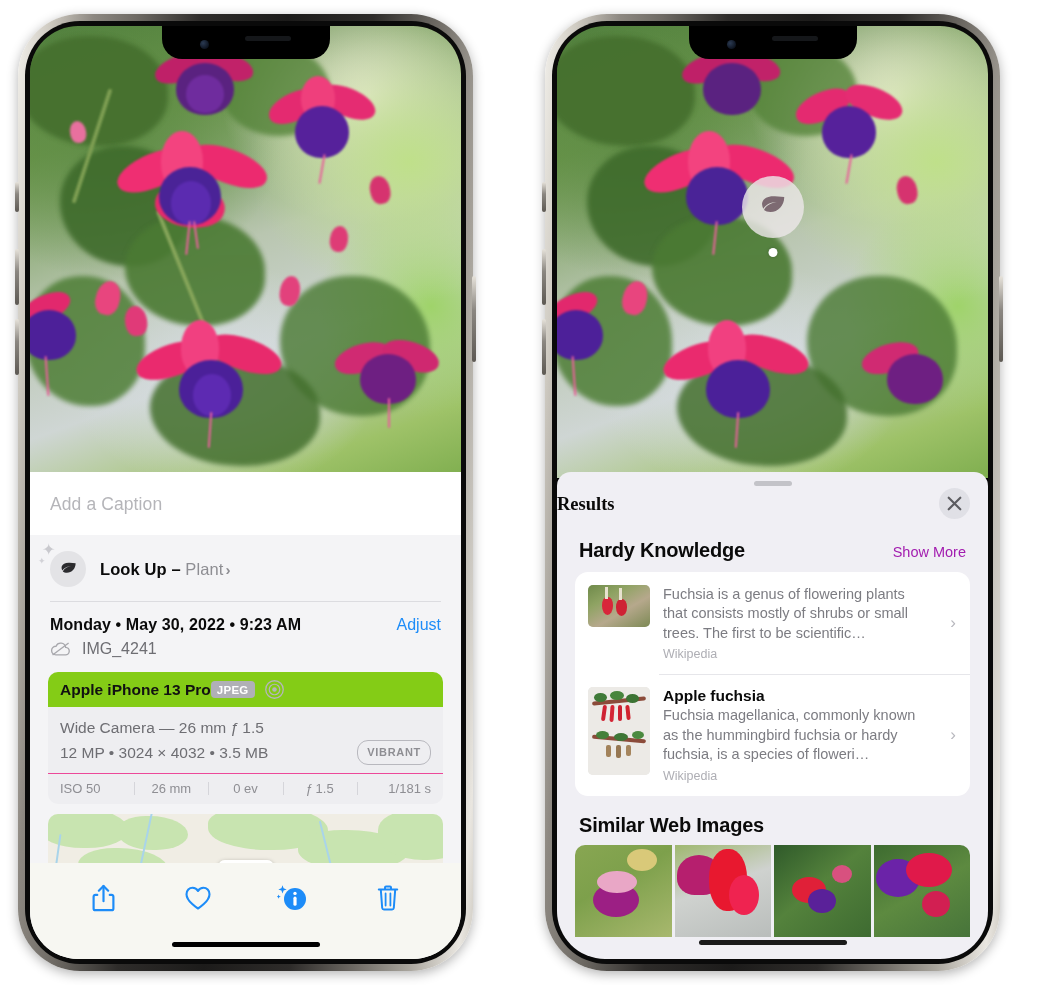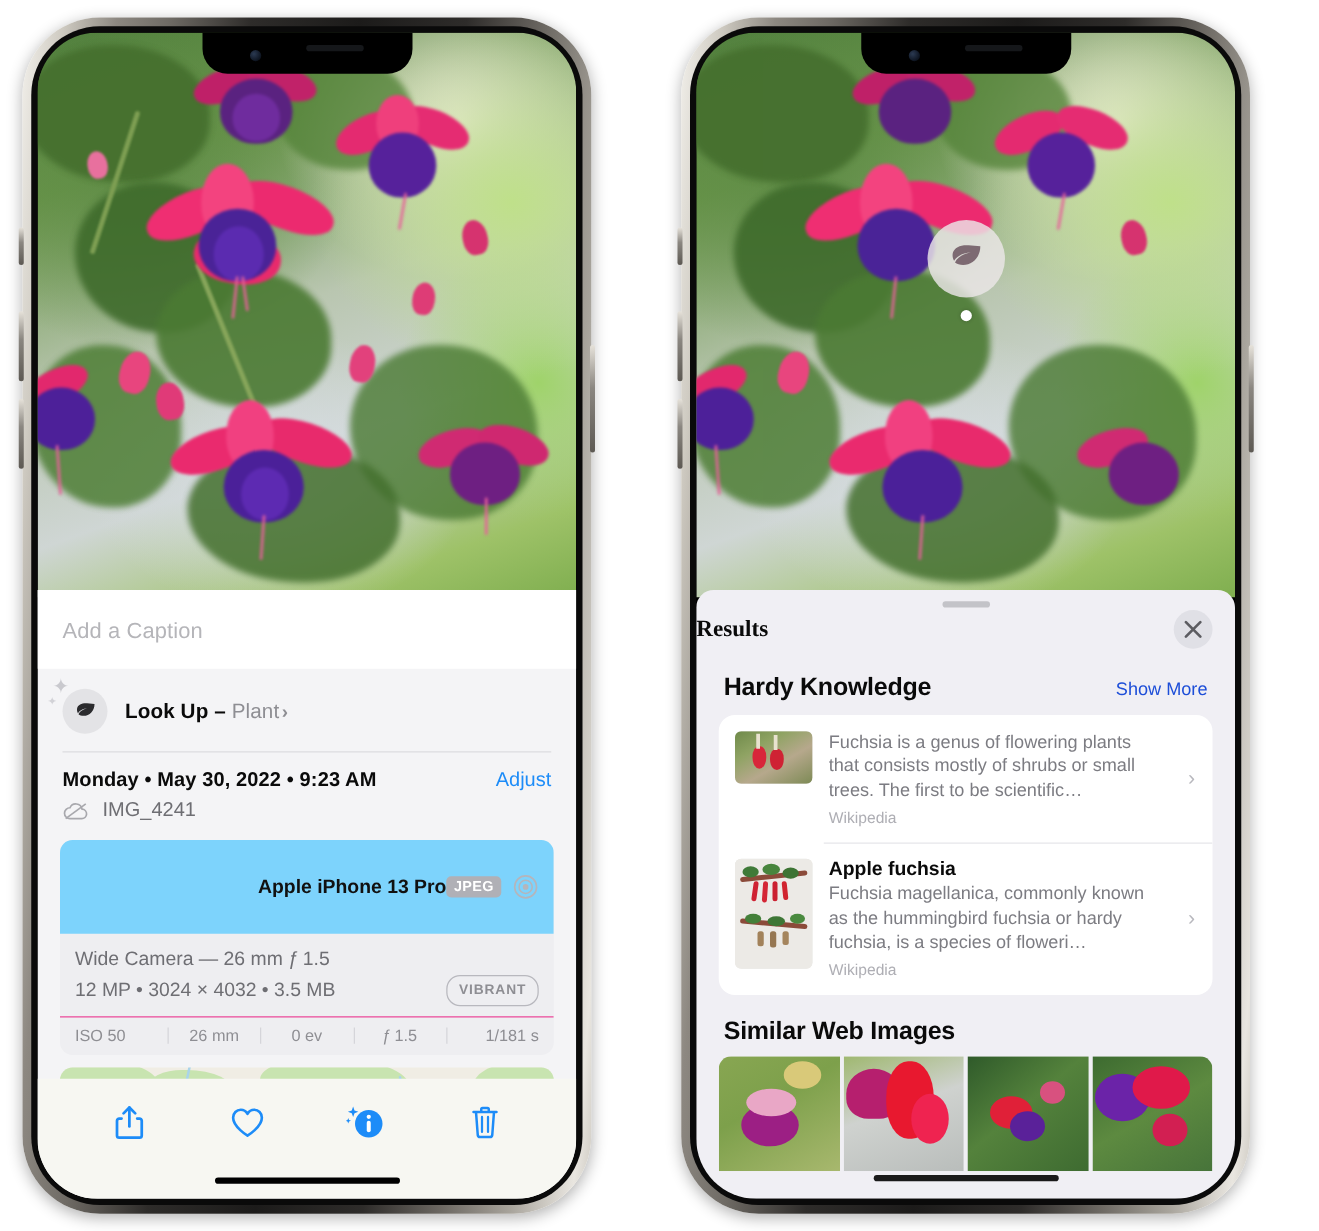--- a/index.html
+++ b/index.html
@@ -92,22 +92,22 @@
   .lookup-text .sub { font-weight: 400; color: #8e8e93; }
   .chev-sm { color: #8e8e93; font-size: 15px; margin-left: 2px; }
 
   .date-row { display: flex; align-items: baseline; justify-content: space-between; padding: 14px 20px 2px; }
   .date-txt { font-size: 16px; font-weight: 700; color: #0a0a0a; letter-spacing: .1px; }
   .adjust { font-size: 16px; color: #1d8cf8; font-weight: 400; }
   .file-row { display: flex; align-items: center; gap: 10px; padding: 4px 20px 12px; }
   .file-name { font-size: 16px; color: #6e6e73; }
 
   .cam-card { margin: 2px 18px 0; border-radius: 10px; overflow: hidden; background: #eeeef1; }
-  .cam-head { display: flex; align-items: center; justify-content: flex-end;
-    padding: 27px 12px; background: #7dd3fc; }
+  .cam-head { display: flex; align-items: center; justify-content: flex-start;
+    padding: 7px 12px; background: #84cc16; }
   .cam-model { font-size: 15.5px; font-weight: 700; color: #111; }
   .cam-head-r { display: flex; align-items: center; gap: 9px; }
   .jpeg-badge { font-size: 11.5px; font-weight: 700; color: #fff; background: #b0b0b6;
     padding: 2.5px 6px; border-radius: 4px; letter-spacing: .3px; }
   .cam-body { padding: 9px 12px 8px; }
   .cam-line { font-size: 15.5px; color: #6e6e73; line-height: 1.55; }
   .cam-line2 { display: flex; align-items: center; justify-content: space-between; }
   .vibrant { font-size: 11px; color: #8e8e93; border: 1px solid #b8b8be; border-radius: 11px;
     padding: 3px 9px; letter-spacing: .7px; font-weight: 600; }
   .exif { display: flex; align-items: center; padding: 7px 12px 8px; border-top: 1px solid #ec4899; }
@@ -137,21 +137,21 @@
     background: #f0eff4; border-radius: 14px 14px 0 0; }
   .grabber { position: absolute; left: 50%; top: 9px; transform: translateX(-50%);
     width: 38px; height: 5px; border-radius: 3px; background: #c3c3c8; }
   .res-head { position: relative; padding: 22px 0 10px; text-align: left; font-family: Liberation Serif, serif; }
   .res-title { font-size: 18.5px; font-weight: 700; color: #0a0a0a; }
   .close-btn { position: absolute; right: 18px; top: 16px; width: 31px; height: 31px; border-radius: 50%;
     background: #e0e0e6; display: flex; align-items: center; justify-content: center; }
 
   .sec-head { display: flex; align-items: baseline; justify-content: space-between; padding: 14px 22px 10px; }
   .sec-title { font-size: 20px; font-weight: 700; color: #0a0a0a; letter-spacing: -.2px; }
-  .show-more { font-size: 14.5px; color: #1d4ed8; }
+  .show-more { font-size: 14.5px; color: #a21caf; }
 
   .kcard { margin: 0 18px; background: #fff; border-radius: 13px; overflow: hidden; }
   .krow { display: flex; align-items: flex-start; gap: 13px; padding: 13px 14px 13px 13px; position: relative; }
   .krow + .krow:before { content:""; position:absolute; left:84px; right:0; top:0; height:1px; background:#e6e6ea; }
   .kthumb { flex: 0 0 auto; border-radius: 5px; overflow: hidden; position: relative; background: #dcd9d2; }
   .kthumb.t1 { width: 62px; height: 42px; }
   .kthumb.t2 { width: 62px; height: 88px; background: #e8e7e3; }
   .ktext { flex: 1; min-width: 0; padding-right: 12px; }
   .kname { font-size: 15.5px; font-weight: 700; color: #0a0a0a; margin-bottom: 1px; }
   .kdesc { font-size: 14.5px; color: #7c7c82; line-height: 1.34; }

